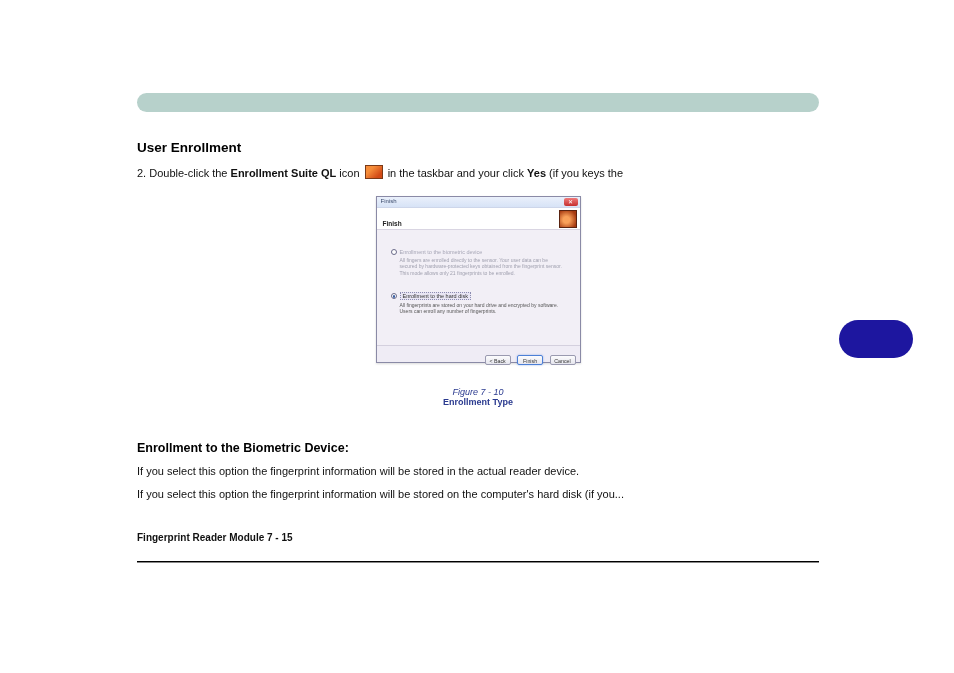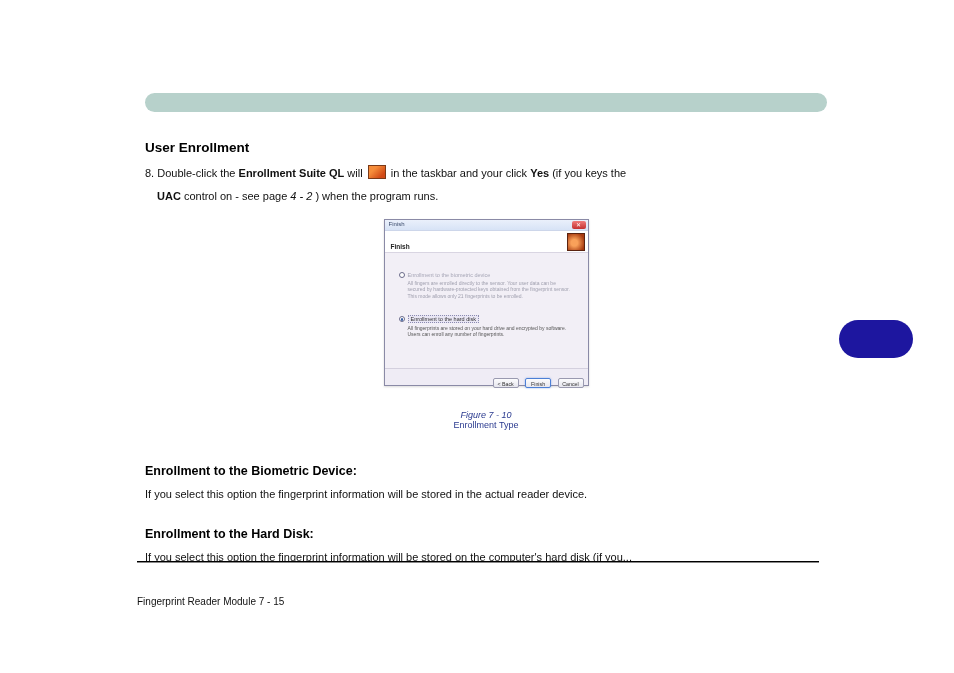--- a/index.html
+++ b/index.html
@@ -5,21 +5,21 @@
     * { margin: 0; padding: 0; box-sizing: border-box; }
     body {
       width: 954px;
       height: 673px;
       background: #ffffff;
       font-family: "Segoe UI", Arial, sans-serif;
       position: relative;
     }
     .page {
       position: absolute;
-      left: 145px;
+      left: 137px;
       top: 93px;
       width: 682px;
     }
     .section-header-bar {
       height: 19px;
       background: #b7d1cb;
       border-radius: 10px;
       margin-bottom: 28px;
     }
     .heading {
@@ -192,23 +192,23 @@
       position: absolute;
       left: 137px;
       top: 561px;
       width: 682px;
       height: 2px;
       background: linear-gradient(to bottom, #000 0%, #000 50%, #888 50%, #888 100%);
     }
     .footer-text {
       position: absolute;
       left: 137px;
-      top: 596px;
+      top: 532px;
       font-size: 10px;
-      font-weight: normal;
+      font-weight: bold;
       color: #111;
     }
     .page-tab {
       position: absolute;
       right: 41px;
       top: 320px;
       width: 74px;
       height: 38px;
       background: #1d169f;
       border-radius: 19px;
@@ -216,33 +216,27 @@
   </style>
 </head>
 <body>
 
 <div class="page">
   <div class="section-header-bar"></div>
 
   <div class="heading">User Enrollment</div>
 
   <p class="body-line">
-    <span>8. Double-click the </span>
+    <span>2. Double-click the </span>
     <b>Enrollment Suite QL</b>
-    <span> will </span>
+    <span> icon </span>
     <span class="inline-icon"></span>
     <span> in the taskbar and your click </span>
     <b>Yes</b>
     <span> (if you keys the</span>
-  </p>
-  <p class="body-line" style="padding-left:12px">
-    <b>UAC</b>
-    <span> control on - see page </span>
-    <i>4 - 2</i>
-    <span>) when the program runs.</span>
   </p>
 
   <div class="dialog">
     <div class="dialog-titlebar">
       <span class="dialog-titlebar-title">Finish</span>
       <span class="close-btn">✕</span>
     </div>
     <div class="dialog-header">
       <span class="dialog-header-title">Finish</span>
       <span class="dialog-logo"></span>
@@ -262,26 +256,25 @@
     </div>
     <div class="dialog-footer">
       <span class="dlg-btn">&lt; Back</span>
       <span class="dlg-btn primary">Finish</span>
       <span class="dlg-btn">Cancel</span>
     </div>
   </div>
 
   <div class="figure-caption">
     <span>Figure 7 - 10</span><br>
-    <span style="font-style:normal;font-weight:normal">Enrollment Type</span>
+    <span style="font-style:normal;font-weight:bold">Enrollment Type</span>
   </div>
 
   <div class="subheading">Enrollment to the Biometric Device:</div>
   <p class="body-line">If you select this option the fingerprint information will be stored in the actual reader device.</p>
 
-  <div class="subheading">Enrollment to the Hard Disk:</div>
   <p class="body-line">If you select this option the fingerprint information will be stored on the computer's hard disk (if you...</p>
 </div>
 
 <div class="footer-rule"></div>
 <div class="footer-text">Fingerprint Reader Module 7 - 15</div>
 
 <div class="page-tab"></div>
 
 </body></html>

